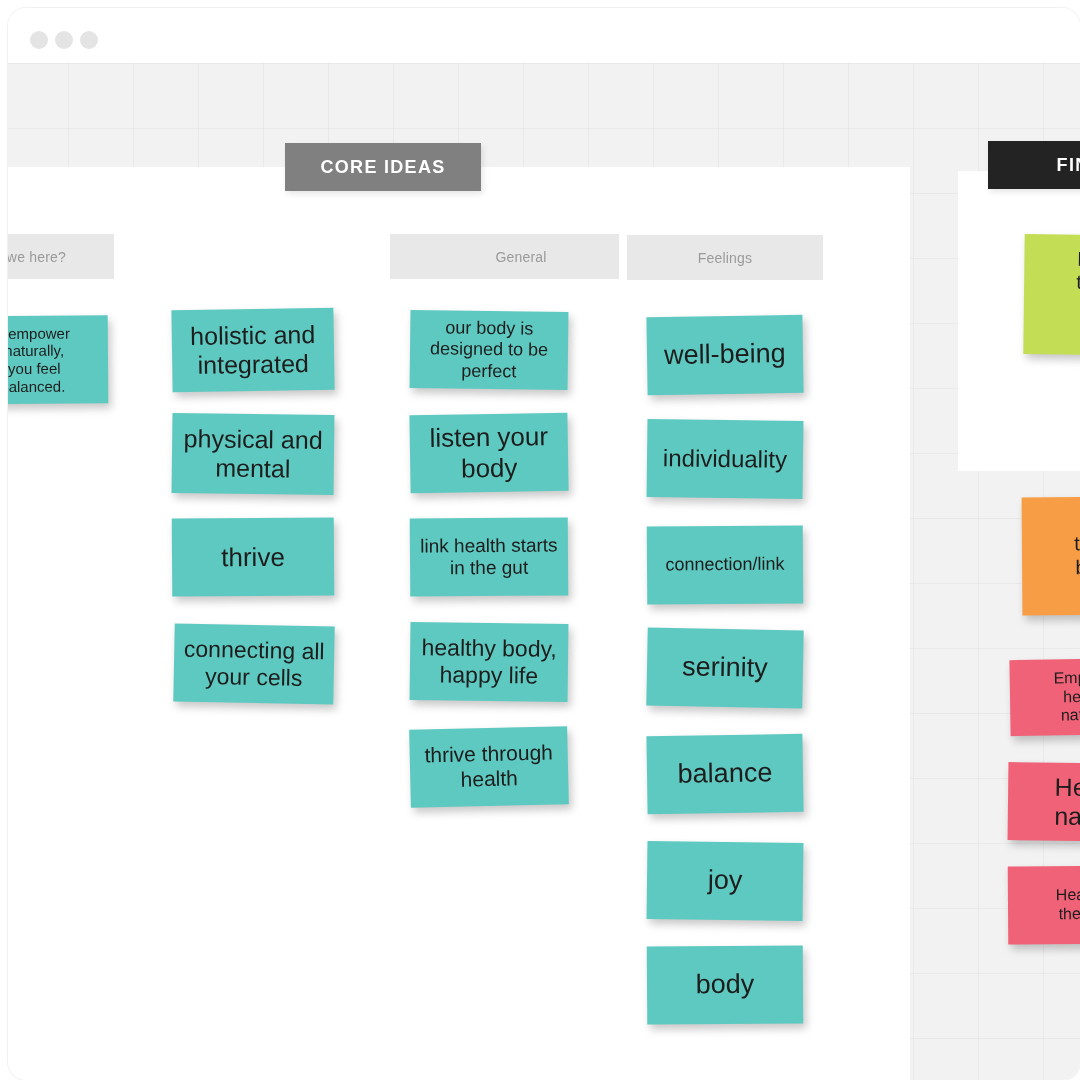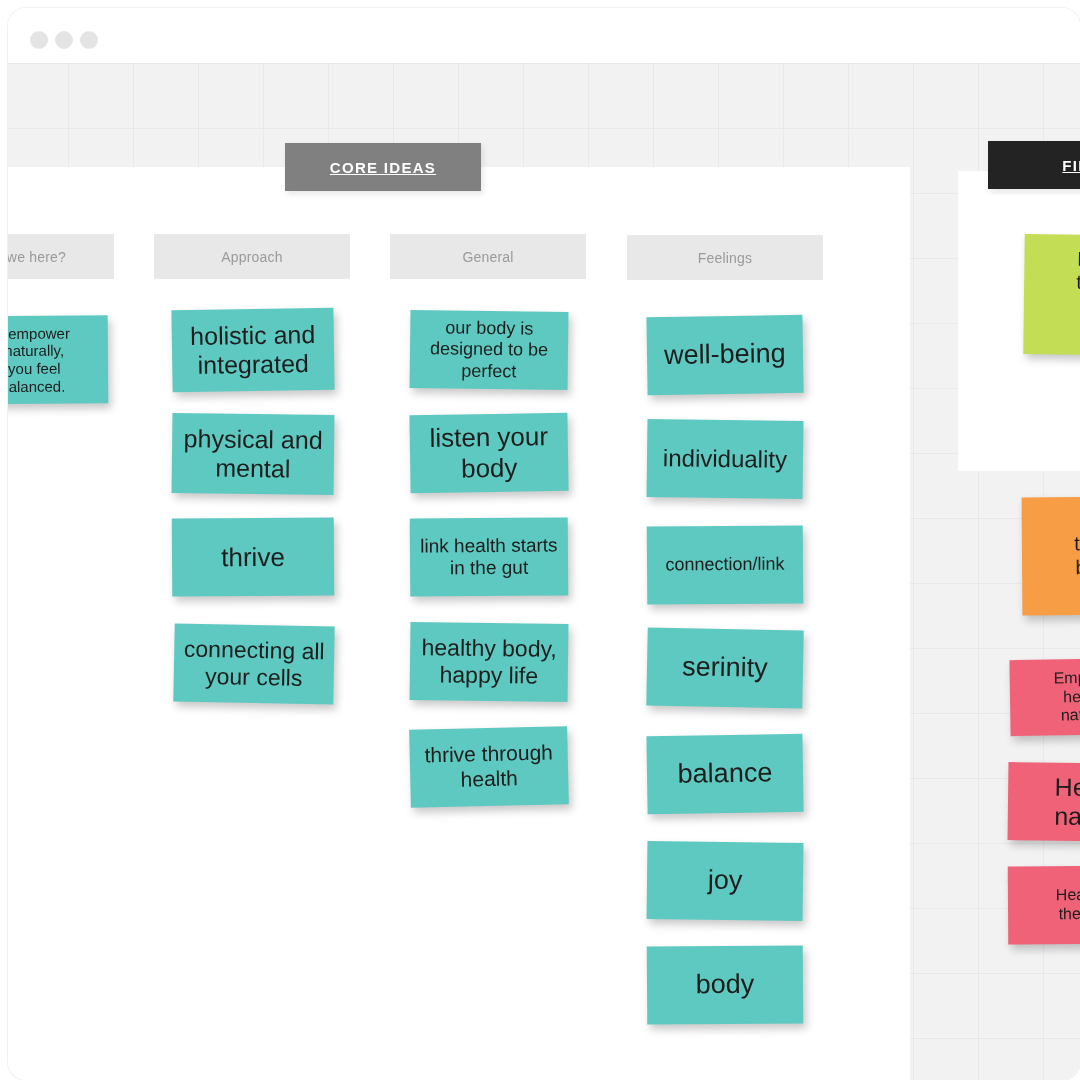--- a/index.html
+++ b/index.html
@@ -91,26 +91,25 @@
     width: 330px;
     height: 300px;
   }
 
   .board-title {
     position: absolute;
     display: flex;
     align-items: center;
     justify-content: center;
     color: #ffffff;
-    font-size: 15px;
+    font-size: 18px;
     font-weight: bold;
     letter-spacing: 1.3px;
     box-shadow: 2px 3px 6px rgba(0,0,0,0.10);
     white-space: nowrap;
-    text-decoration: underline;
   }
 
   .title-core {
     left: 285px;
     top: 80px;
     width: 196px;
     height: 48px;
     background: #808080;
   }
 
@@ -181,24 +180,21 @@
       <div class="board board-core"></div>
 
       <div class="board board-final"></div>
 
       <div class="board-title title-core">CORE IDEAS</div>
       <div class="board-title title-final">FINAL T</div>
 
       <div class="col-header" style="left:-58px; top:171px; width:172px;">
         <span>re we here?</span>
       </div>
-      <div class="col-header" style="left:154px; top:171px; width:196px;">
-        <span>Approach</span>
-      </div>
-      <div class="col-header" style="left:390px; top:171px; width:196px;">
+      <div class="col-header" style="left:390px; top:171px; width:196px;padding-left:33px;">
         <span>General</span>
       </div>
       <div class="col-header" style="left:627px; top:172px; width:196px;">
         <span>Feelings</span>
       </div>
 
       <div class="note teal r-c" style="left:-72px; top:253px; width:180px; height:88px; font-size:15px;">
         <span style="white-space:pre-line;">ere to empower
 heal naturally,
 help you feel

